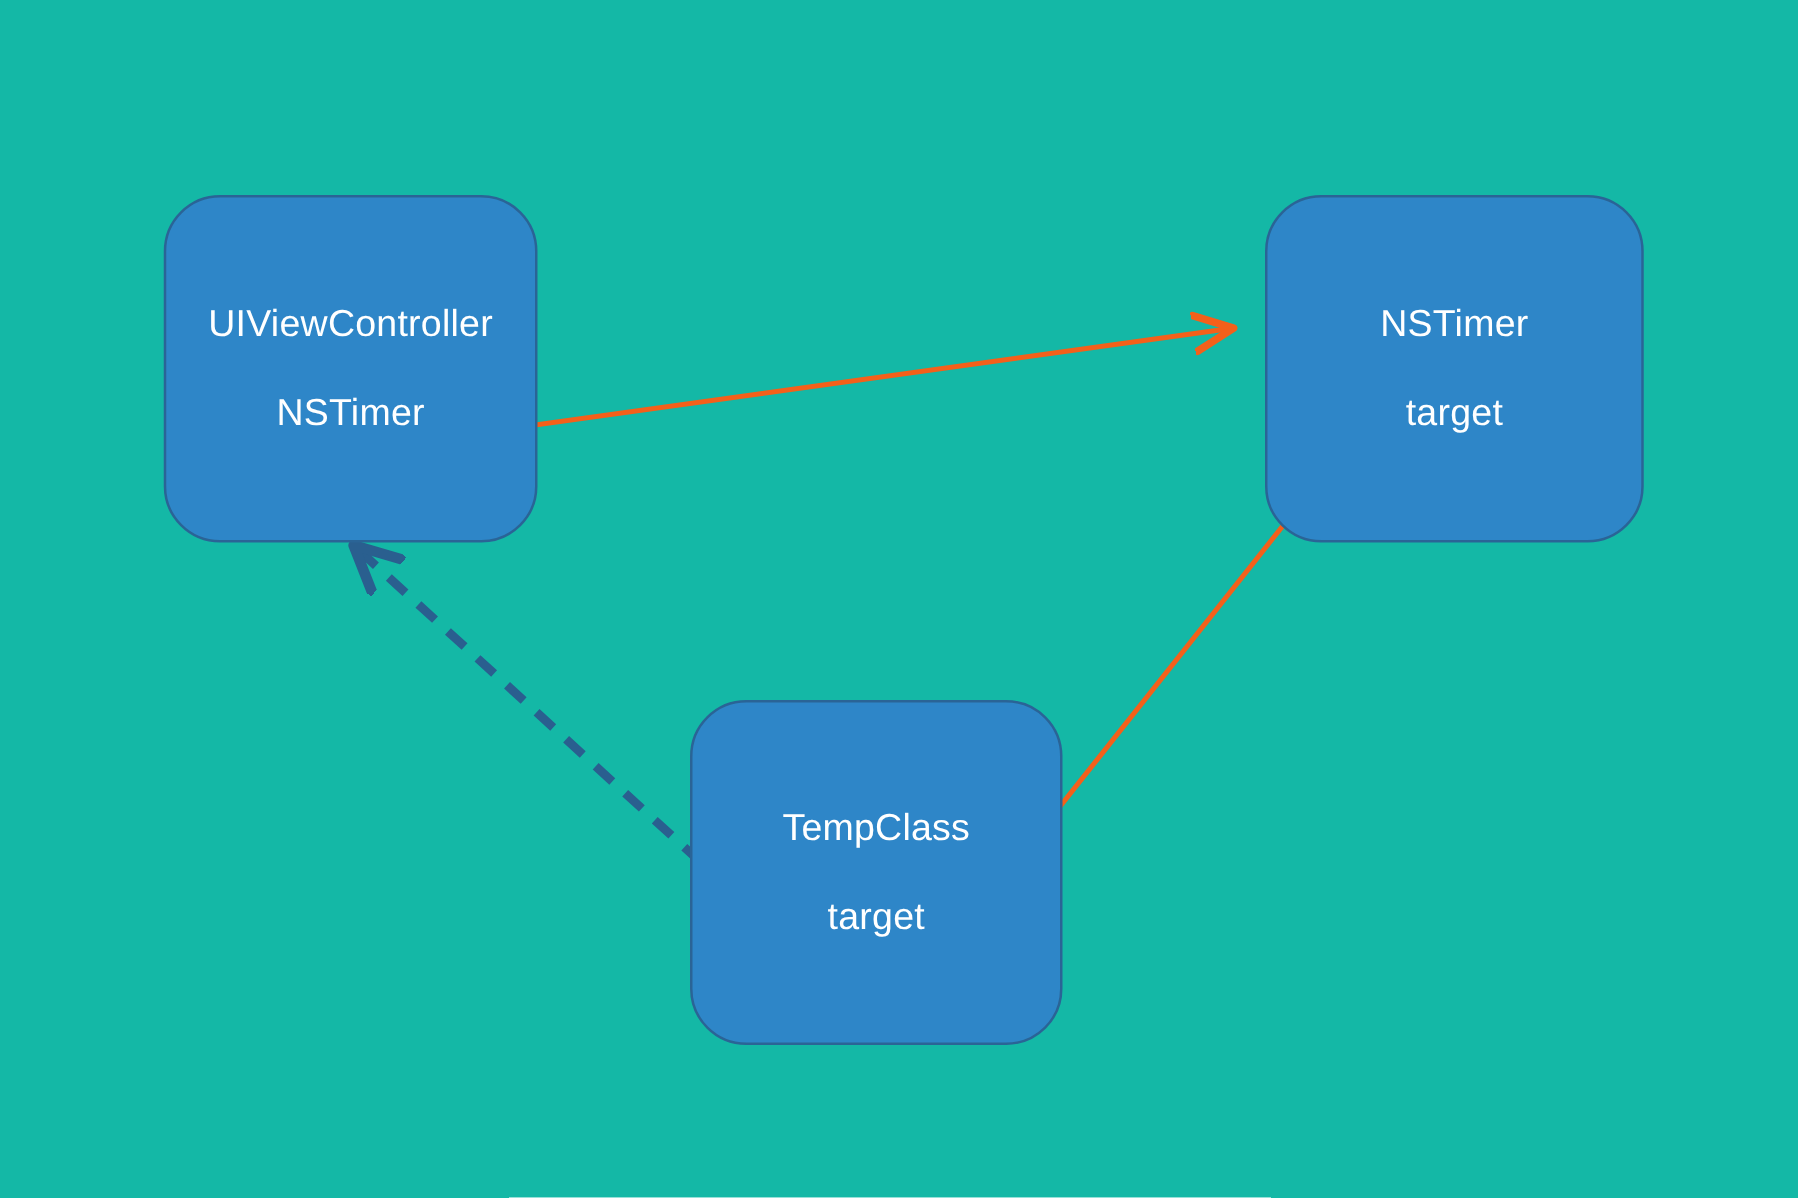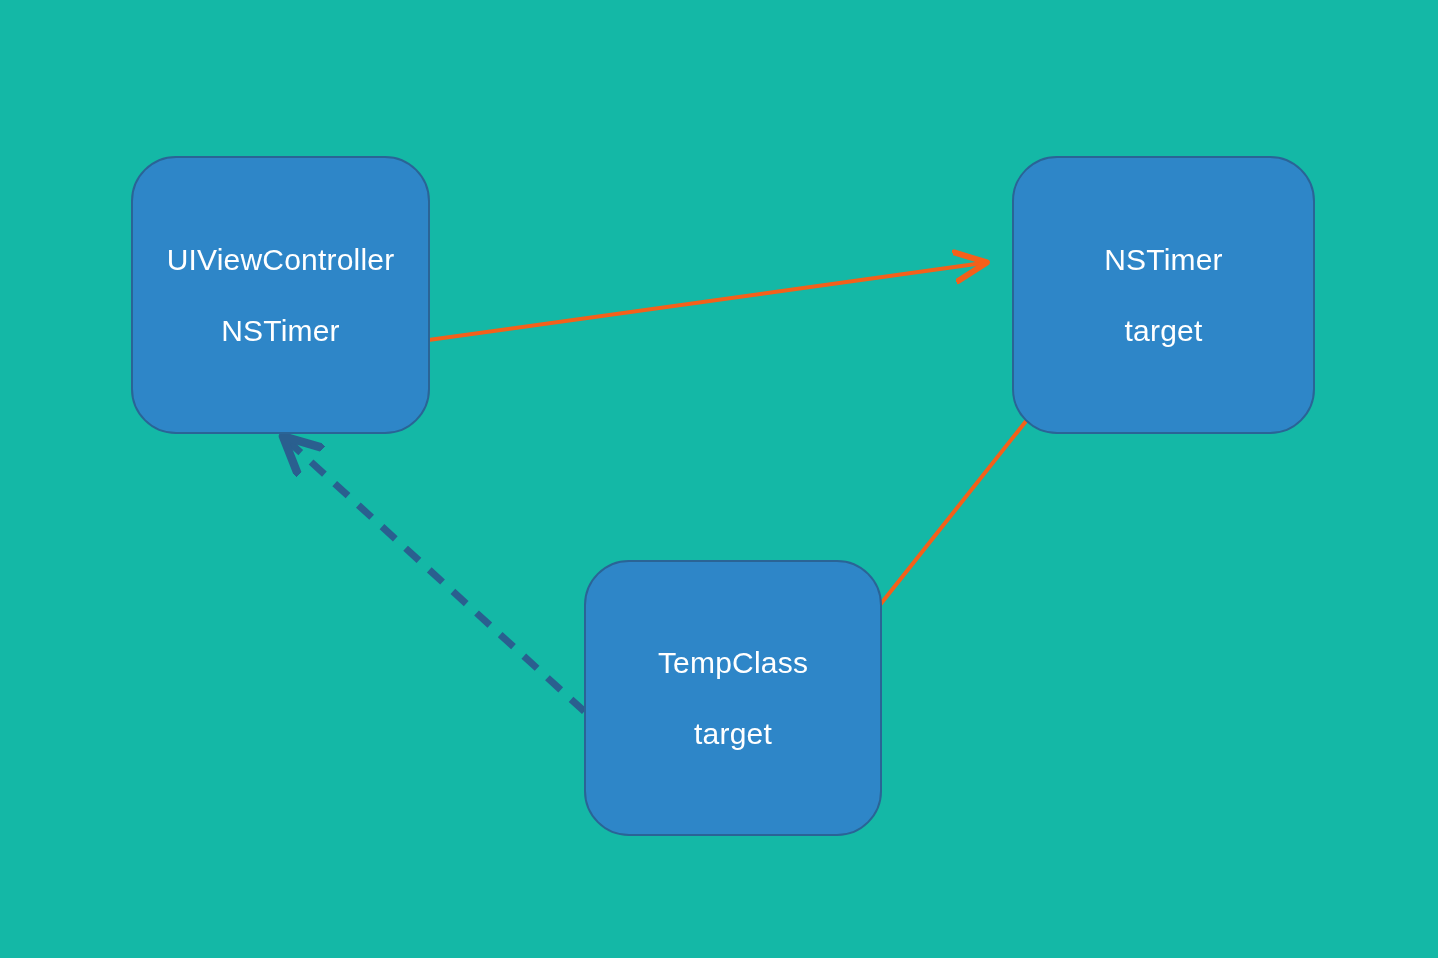--- a/index.html
+++ b/index.html
@@ -43,21 +43,21 @@
     width: 299px;
     height: 278px;
   }
   #node-nstimer {
     left: 1012px;
     top: 156px;
     width: 303px;
     height: 278px;
   }
   #node-tempclass {
-    left: 584px;
+    left: 552px;
     top: 560px;
     width: 298px;
     height: 276px;
   }
   #edges {
     position: absolute;
     left: 0;
     top: 0;
     width: 1438px;
     height: 958px;

